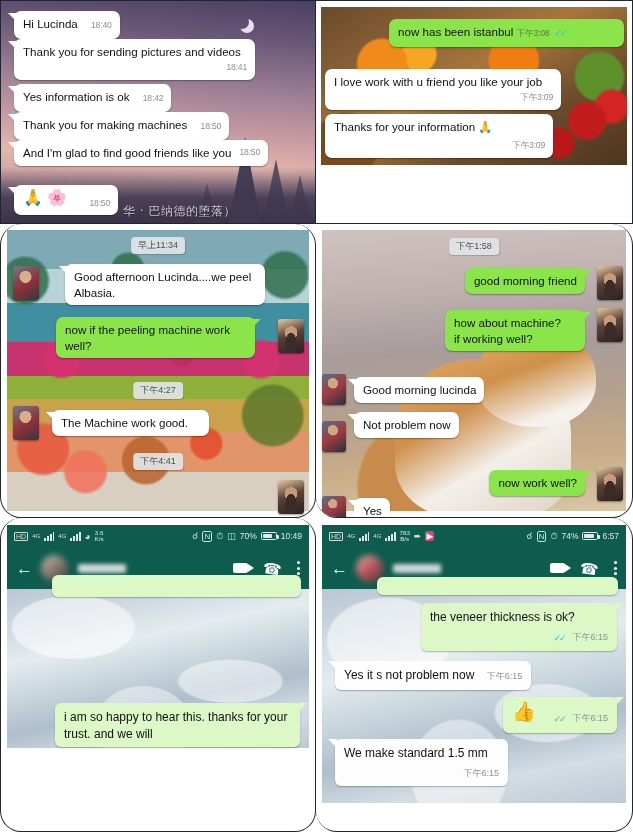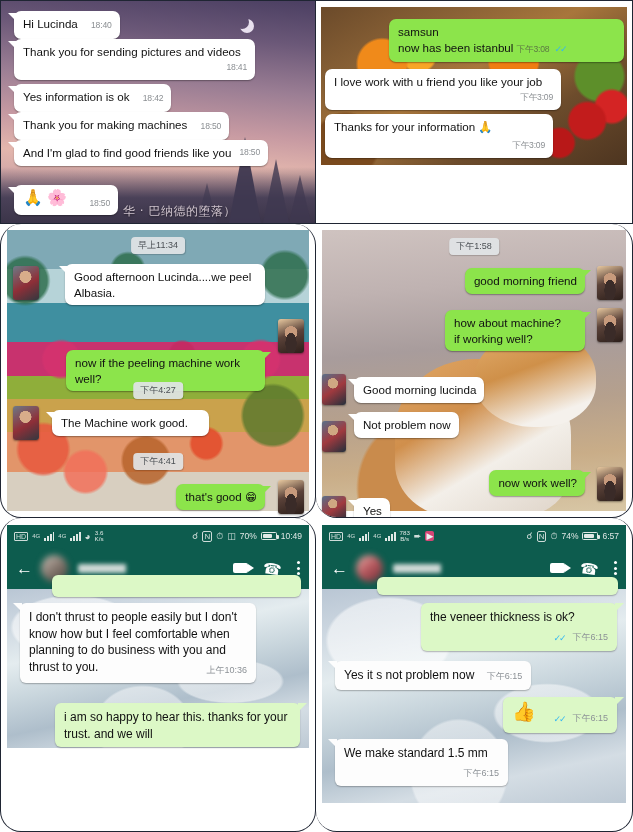--- a/index.html
+++ b/index.html
@@ -268,21 +268,20 @@
       <span class="tm" style="float:right;margin-top:6px">18:50</span>
     </div>
 
     <div class="cn-caption" style="left:122px;top:202px">华 · 巴纳德的堕落）</div>
   </div>
 
   <div class="cell r-t c-r">
     <div class="panel bg-market" style="left:5px;right:5px;top:6px;bottom:58px"></div>
 
     <div class="bub out" style="right:8px;top:18px;width:235px;">
-      <div>samsun</div>
       <div>now has been istanbul
         <span class="tm">下午3:08</span>
         <span class="ticks" style="color:#34b7f1">✓✓</span>
       </div>
     </div>
 
     <div class="bub in" style="left:9px;top:68px;width:236px;">
       <span>I love work with u friend you like your job</span>
       <span class="tm" style="float:right">下午3:09</span>
     </div>
@@ -297,37 +296,34 @@
     <div class="panel bg-resort" style="left:6px;right:6px;top:6px;bottom:6px"></div>
 
     <div class="daystamp" style="left:50%;transform:translateX(-50%);top:13px">早上11:34</div>
 
     <div class="avatar av-man" style="left:12px;top:42px"></div>
     <div class="bub in tail-l" style="left:64px;top:40px;width:200px;">
       <span>Good afternoon Lucinda....we peel Albasia.</span>
     </div>
 
     <div class="avatar av-woman" style="right:11px;top:95px"></div>
-    <div class="bub out tail-r" style="right:50px;top:93px;width:199px;margin-top:33px;">
+    <div class="bub out tail-r" style="right:60px;top:93px;width:199px;">
       <span>now if the peeling machine work well?</span>
     </div>
 
     <div class="daystamp" style="left:50%;transform:translateX(-50%);top:158px">下午4:27</div>
 
     <div class="avatar av-man" style="left:12px;top:182px"></div>
     <div class="bub in tail-l" style="left:51px;top:186px;width:157px;">
       <span>The Machine work good.</span>
     </div>
 
     <div class="daystamp" style="left:50%;transform:translateX(-50%);top:229px">下午4:41</div>
 
     <div class="avatar av-woman" style="right:11px;top:256px"></div>
-    <div class="bub out tail-r" style="right:50px;top:260px;">
-      <span>that's good 😁</span>
-    </div>
   </div>
 
   <div class="cell r-m c-r">
     <div class="panel bg-dog" style="left:6px;right:6px;top:6px;bottom:6px">
       <div class="dog"></div>
       <div class="dog-head"></div>
     </div>
 
     <div class="daystamp" style="left:50%;transform:translateX(-50%);top:14px">下午1:58</div>
 
@@ -413,24 +409,20 @@
               <i></i>
               <i></i>
               <i></i>
             </span>
         </span>
       </div>
 
       <div class="chatbg">
         <div class="wbub out" style="right:8px;top:-14px;left:45px;height:22px;overflow:hidden"></div>
 
-        <div class="wbub in wtail-l" style="left:13px;top:14px;width:236px;">
-          <span>I don't thrust to people easily but I  don't know how but I feel comfortable when planning to do business with you and thrust to you.</span>
-          <span class="meta">上午10:36</span>
-        </div>
 
         <div class="wbub out wtail-r" style="left:48px;right:9px;top:114px;">
           <span>i am so happy to hear this. thanks for your trust. and we will</span>
         </div>
       </div>
     </div>
   </div>
 
   <div class="cell r-b c-r">
     <div class="app" style="left:6px;right:6px;top:7px;bottom:28px">

